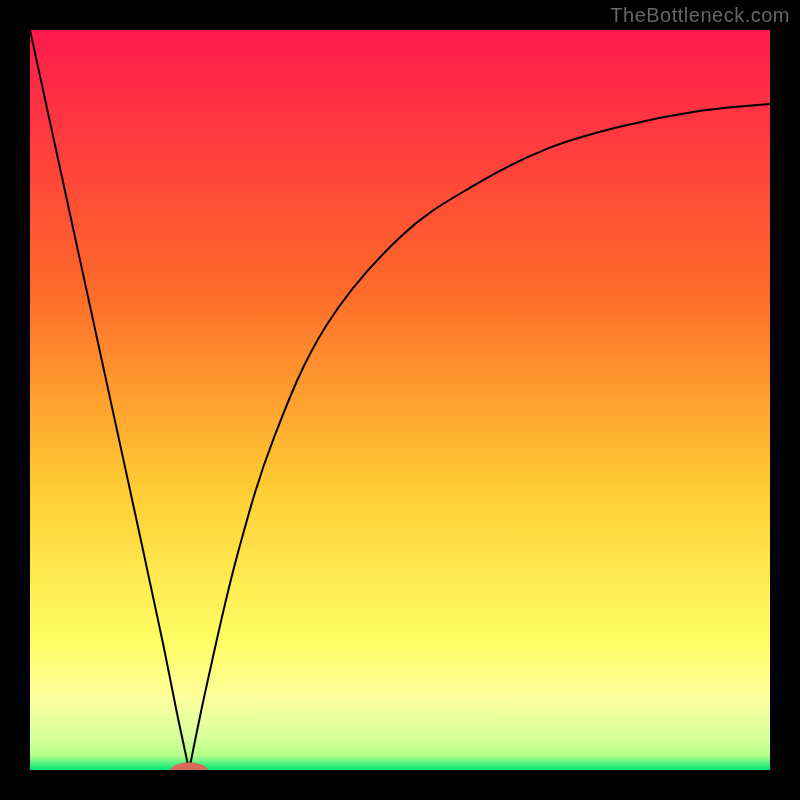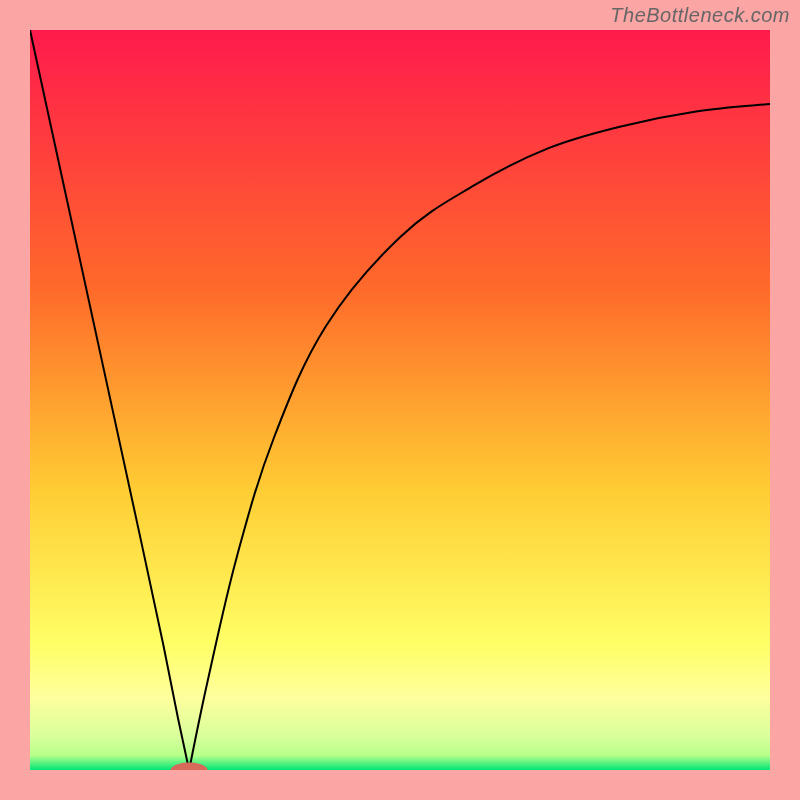--- a/index.html
+++ b/index.html
@@ -6,23 +6,22 @@
     margin: 0;
     padding: 0;
     width: 800px;
     height: 800px;
     overflow: hidden;
     font-family: Arial, Helvetica, sans-serif;
   }
   .frame {
     width: 800px;
     height: 800px;
-    background: #fca5a5;
+    background: #000000;
     position: relative;
-    font-style: italic;
   }
   .watermark {
     position: absolute;
     top: 4px;
     right: 10px;
     color: #666;
     font-size: 20px;
     font-weight: 500;
     letter-spacing: 0.5px;
     z-index: 5;

